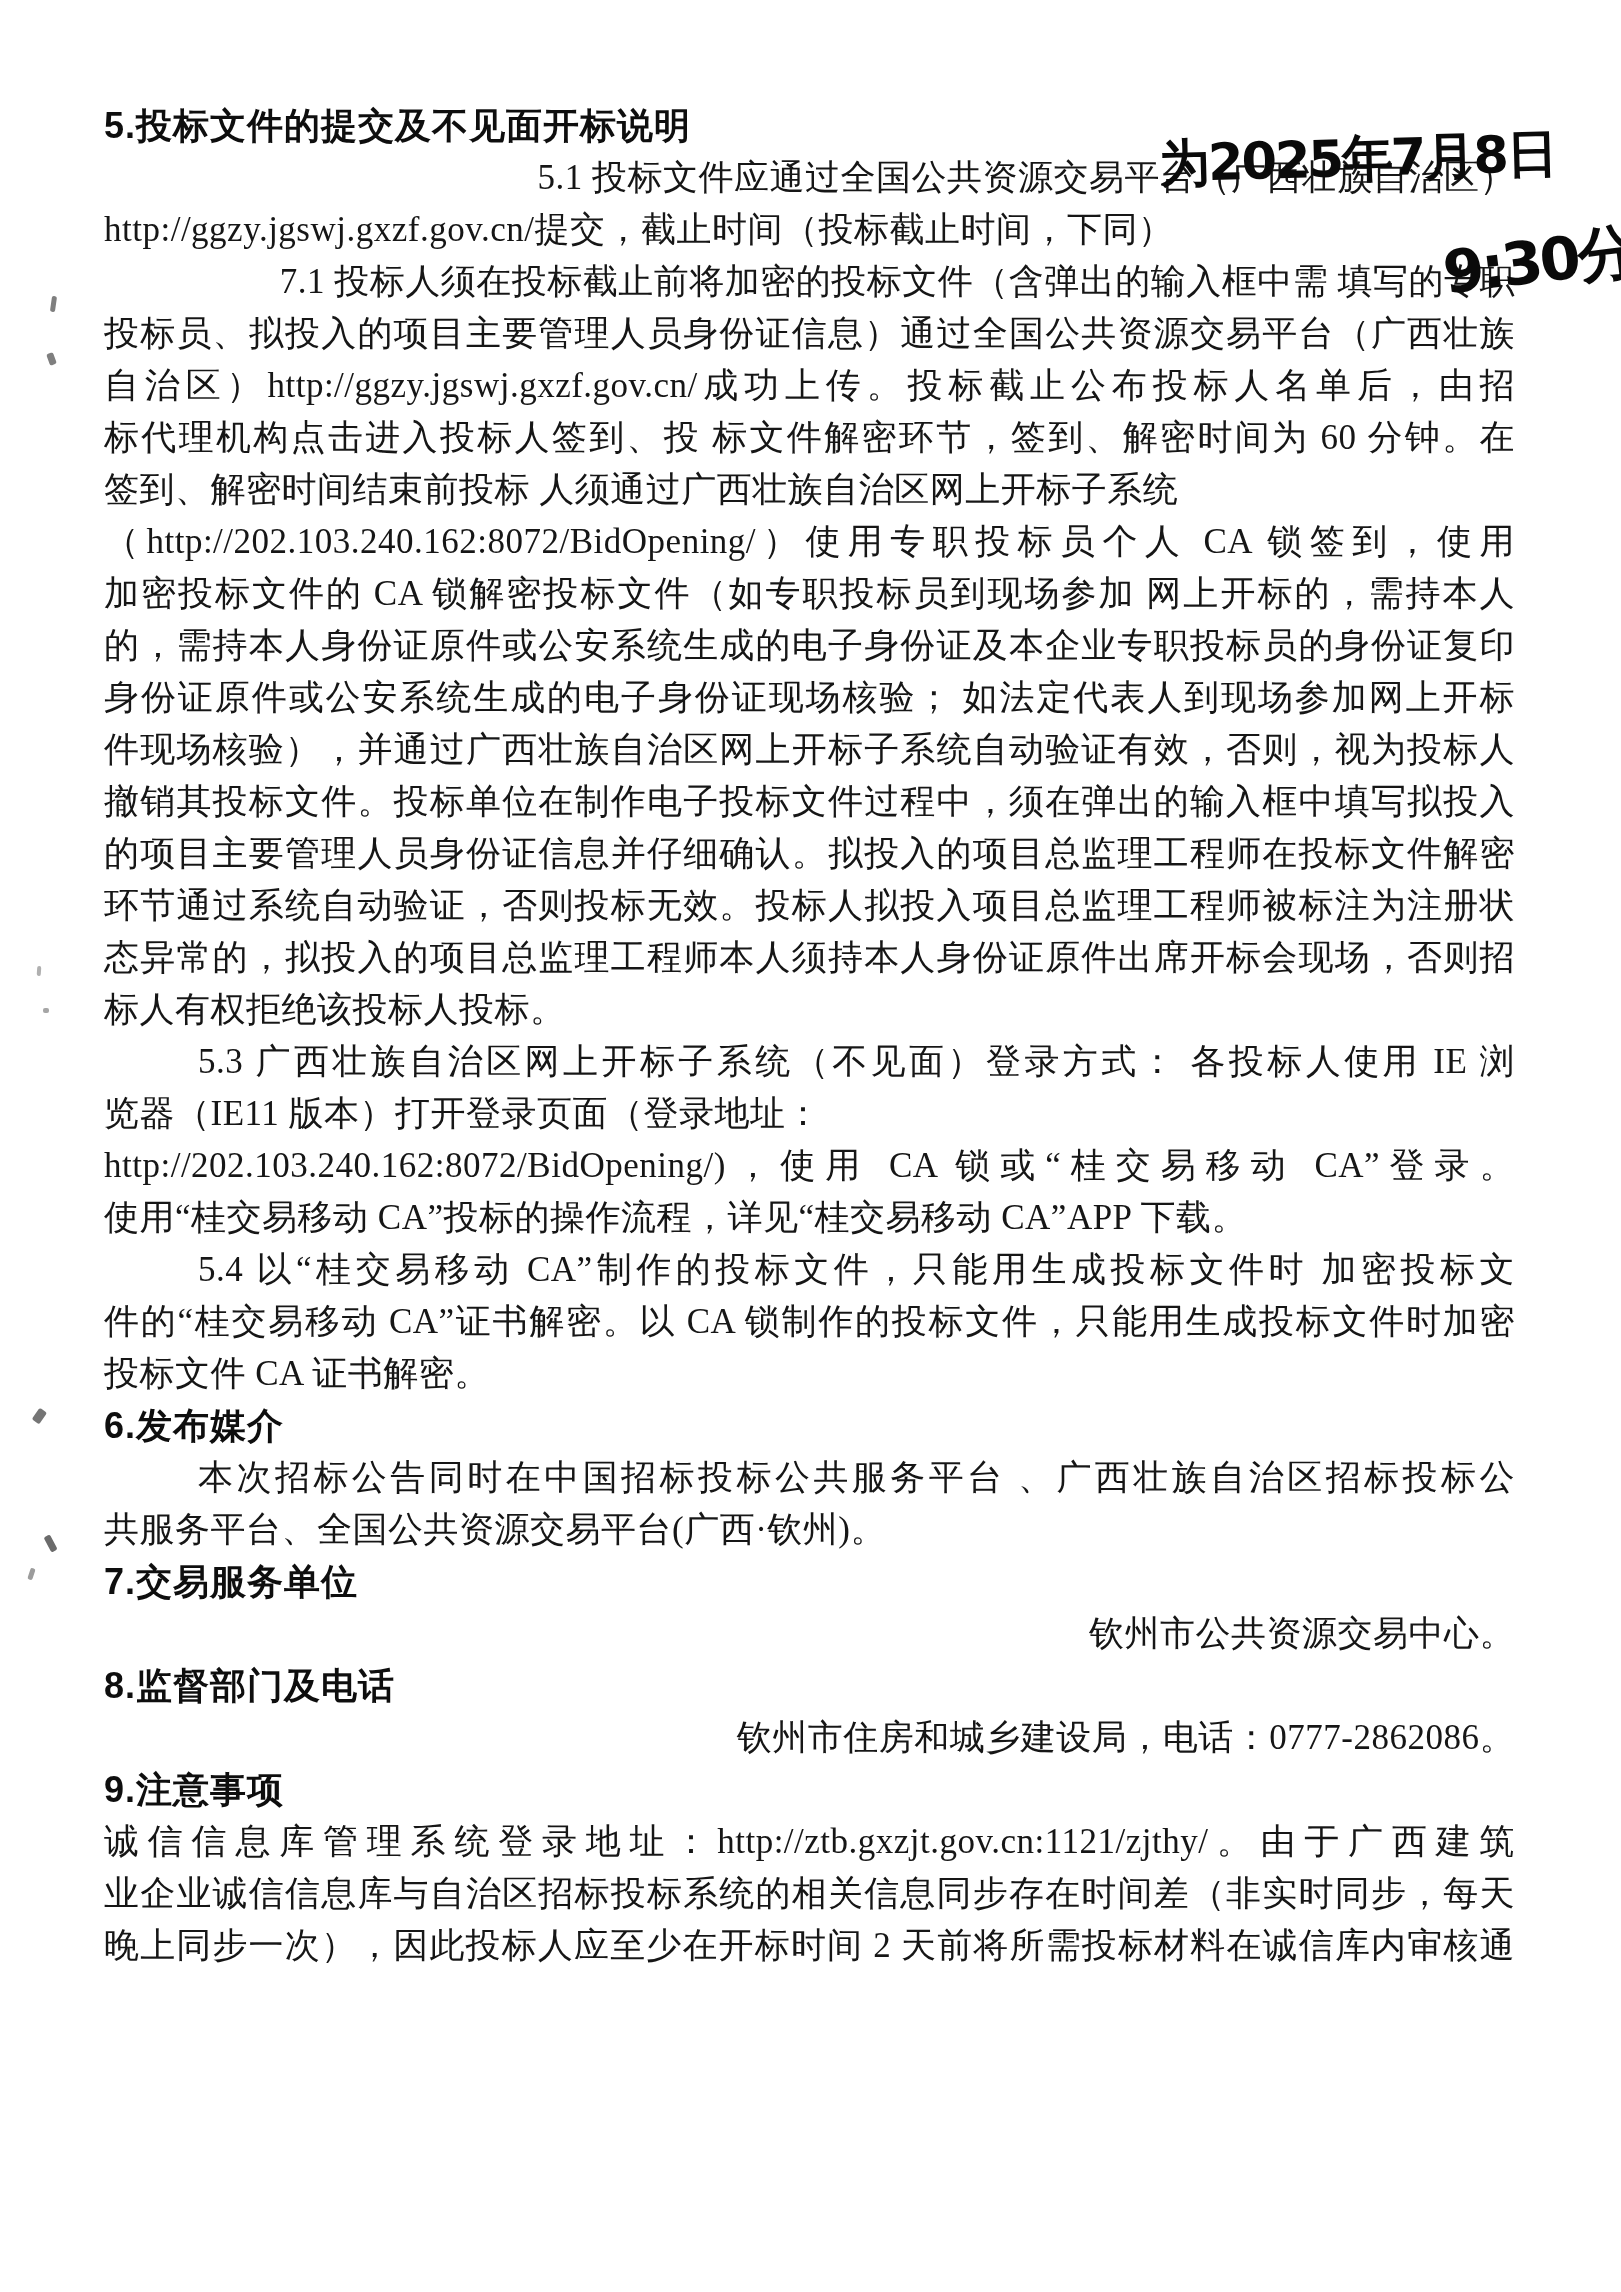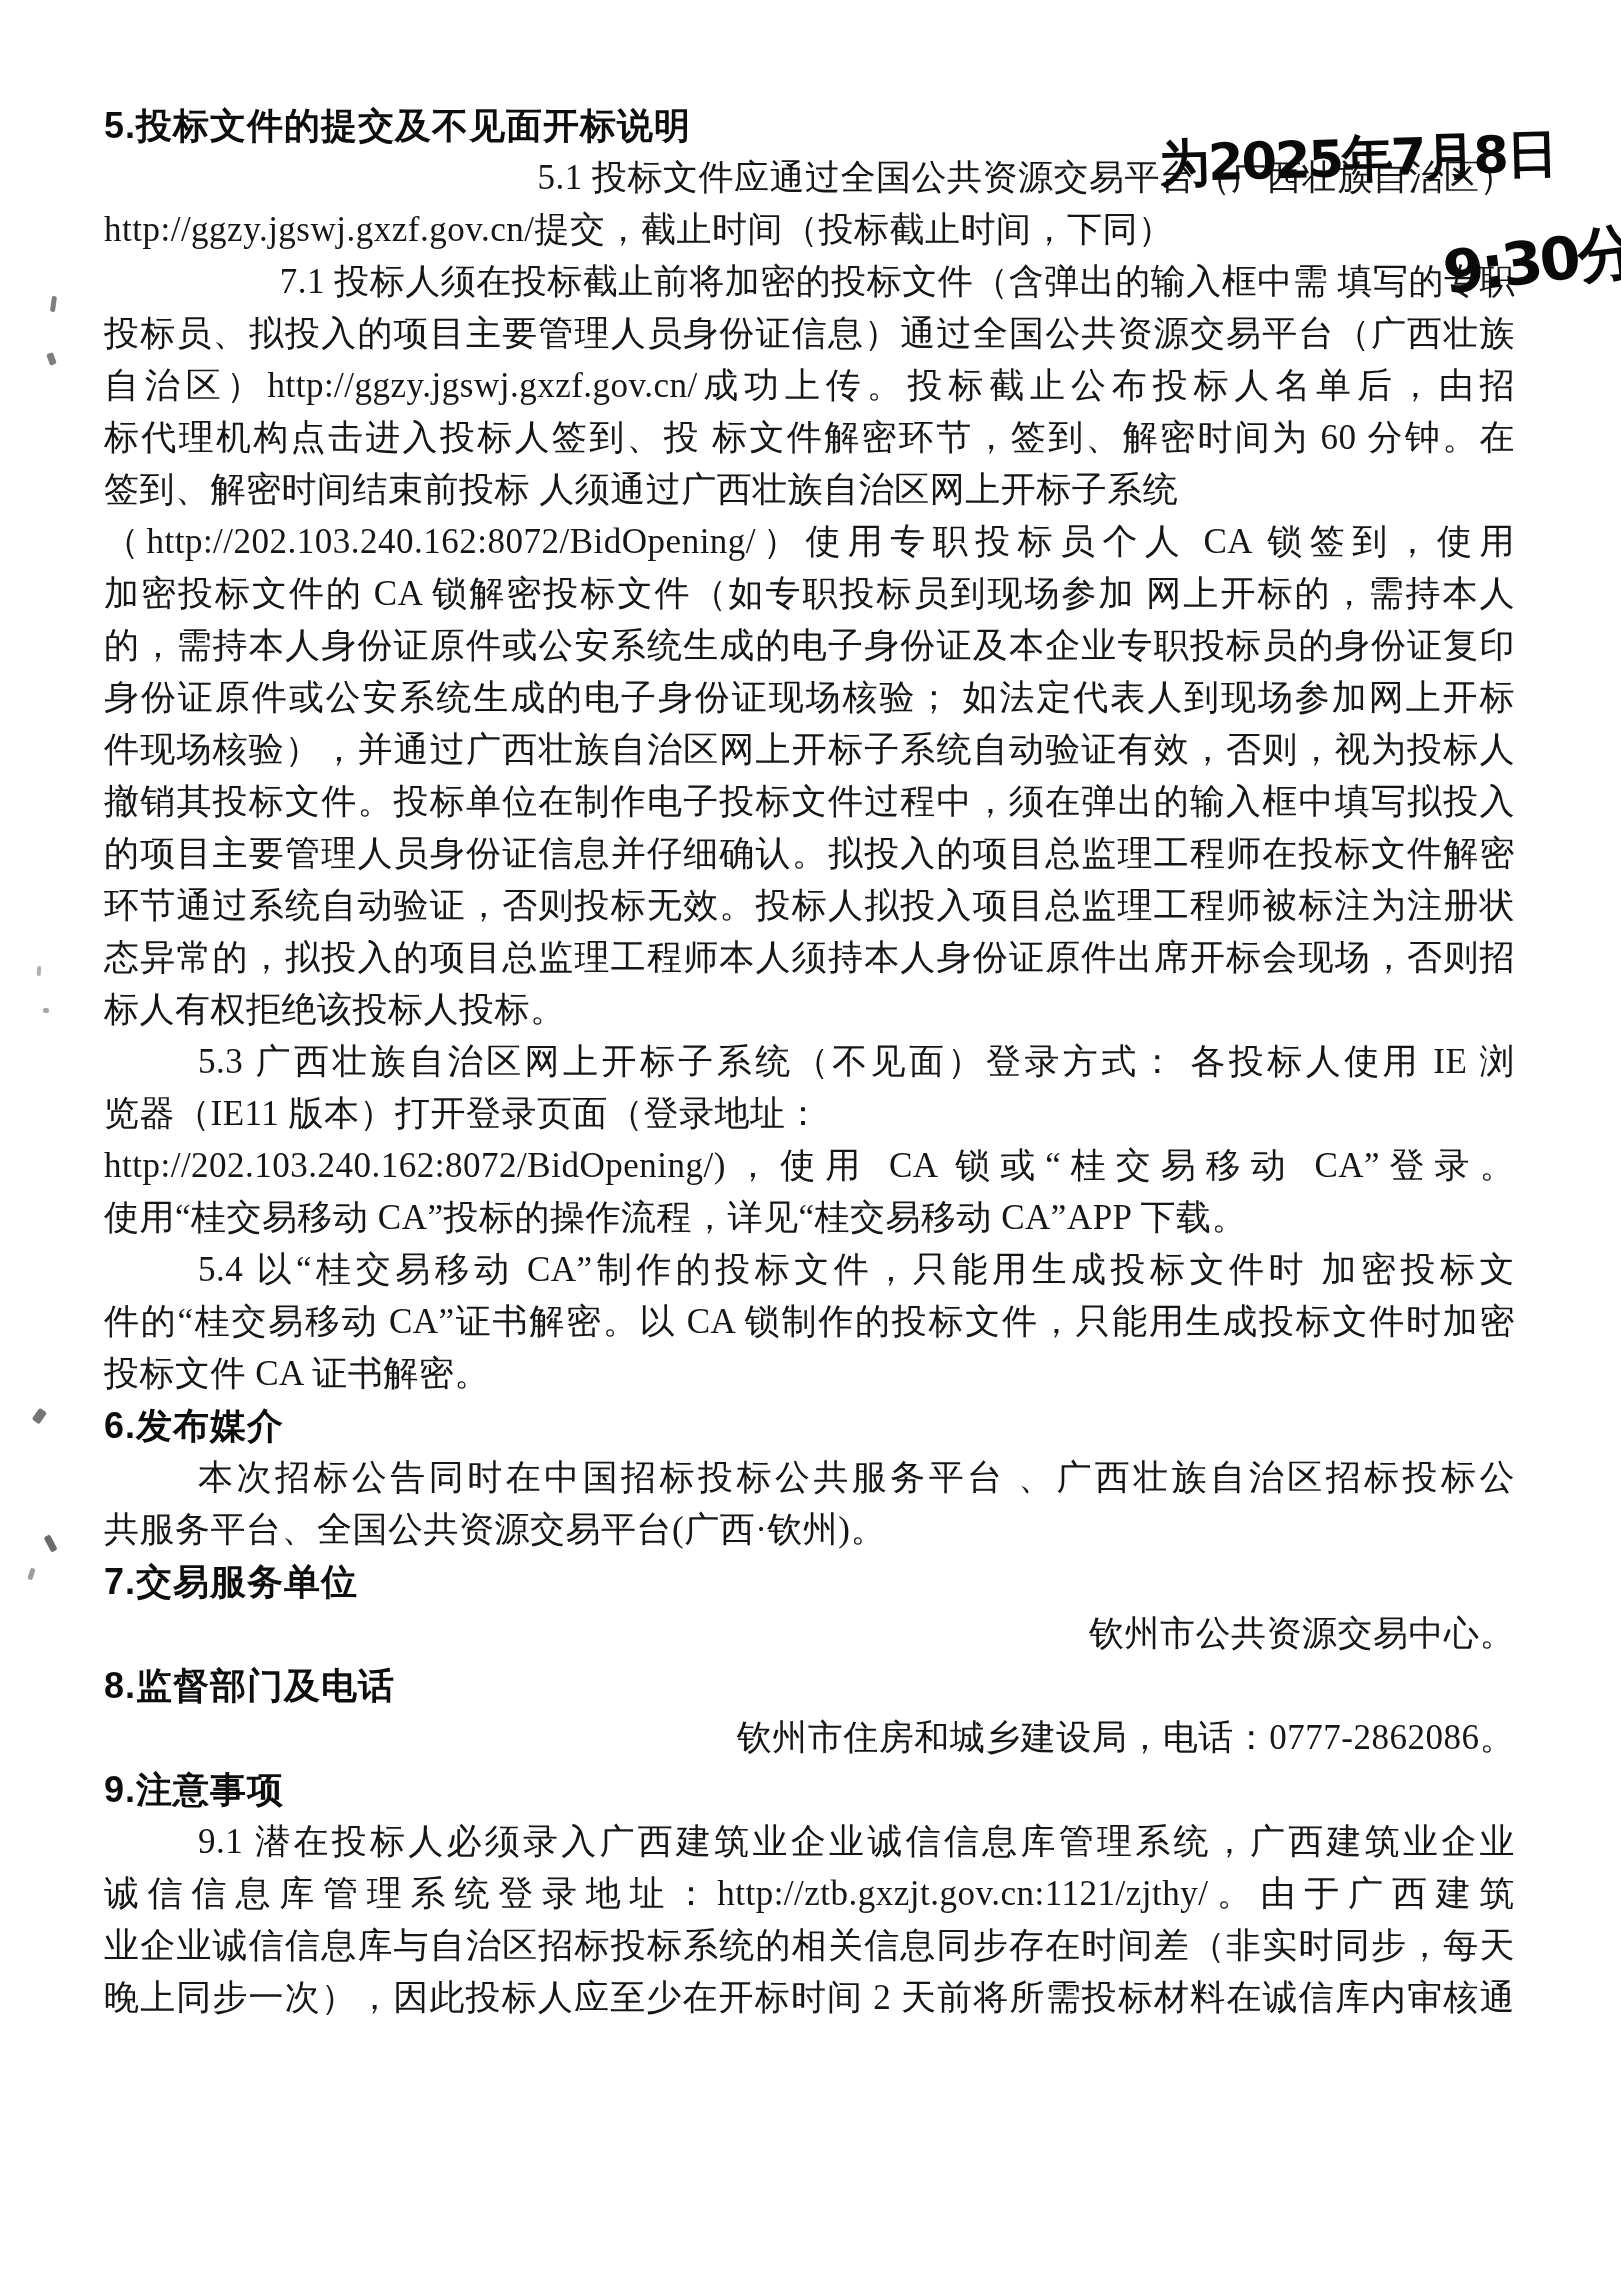--- a/index.html
+++ b/index.html
@@ -102,21 +102,20 @@
     <div class="ln ind fill">本次招标公告同时在中国招标投标公共服务平台 、广西壮族自治区招标投标公</div>
     <div class="ln">共服务平台、全国公共资源交易平台(广西·钦州)。</div>
 
     <div class="ln h">7.交易服务单位</div>
     <div class="ln ind">钦州市公共资源交易中心。</div>
 
     <div class="ln h">8.监督部门及电话</div>
     <div class="ln ind">钦州市住房和城乡建设局，电话：0777-2862086。</div>
 
     <div class="ln h">9.注意事项</div>
-    <div class="ln ind fill">9.1 潜在投标人必须录入广西建筑业企业诚信信息库管理系统，广西建筑业企业</div>
     <div class="ln fill">诚信信息库管理系统登录地址：http://ztb.gxzjt.gov.cn:1121/zjthy/。由于广西建筑</div>
     <div class="ln fill">业企业诚信信息库与自治区招标投标系统的相关信息同步存在时间差（非实时同步，每天</div>
     <div class="ln fill">晚上同步一次），因此投标人应至少在开标时间 2 天前将所需投标材料在诚信库内审核通</div>
 
   </div>
 
   <div class="hand date">为2025年7月8日</div>
   <div class="hand time">9:30分</div>
 
   <div class="speck s1"></div>

